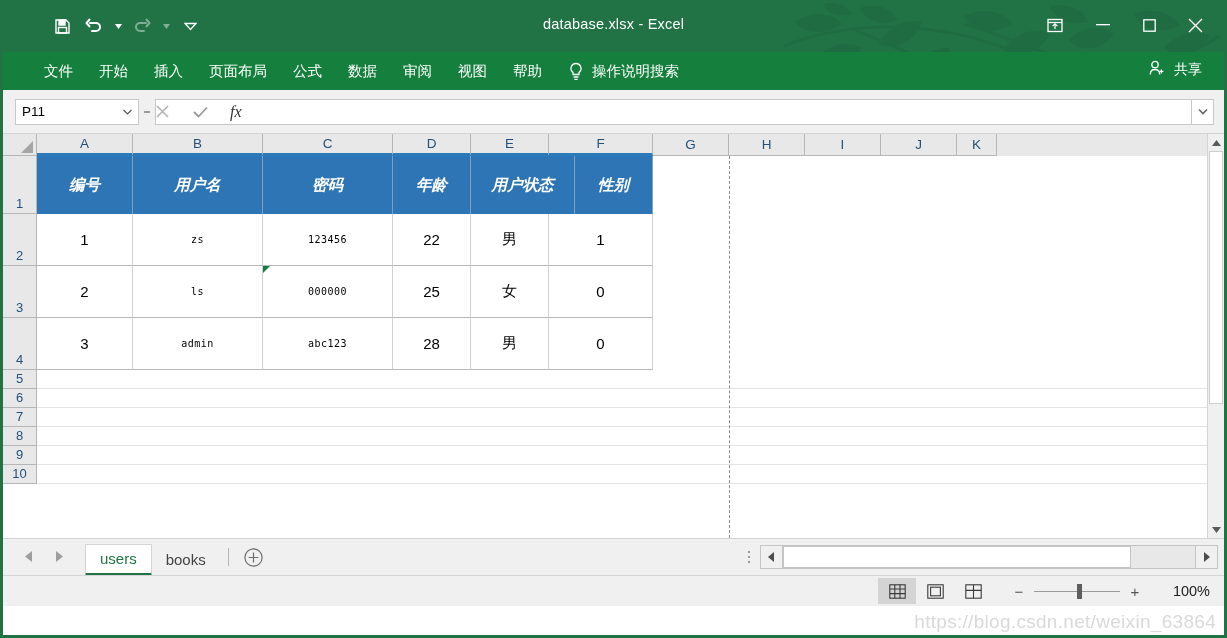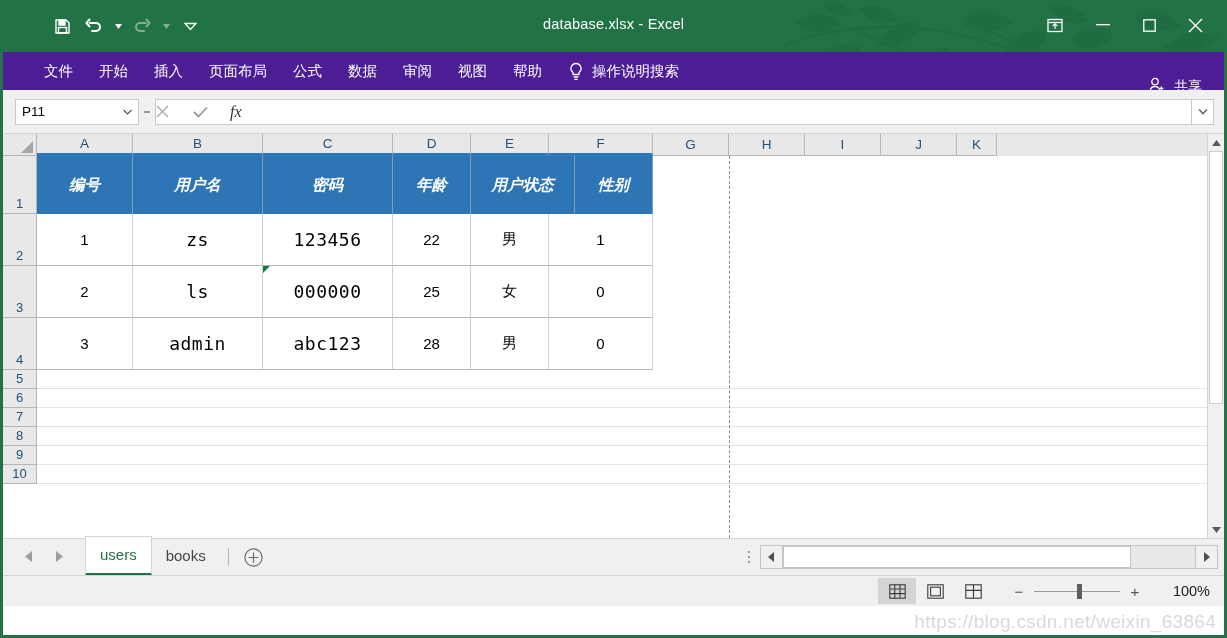--- a/index.html
+++ b/index.html
@@ -34,31 +34,31 @@
     position: absolute; left: 0; right: 0; top: 16px; text-align: center;
     color: #ffffff; font-size: 14.5px; letter-spacing: .2px;
   }
   .wincontrols { position: absolute; right: 6px; top: 8px; display: flex; align-items: center; }
   .wc { width: 46px; height: 34px; display: flex; align-items: center; justify-content: center;
         color: #fff; }
   .ribbonopt { width: 50px; height: 34px; display:flex; align-items:center; justify-content:center; color:#fff; }
 
   
   .menubar {
-    position: relative; height: 38px; background: #4c1d95;
+    position: relative; height: 38px; background: #15803d;
     display: flex; align-items: center; padding-left: 28px; overflow: hidden;
   }
   .mtab {
     color: #ffffff; font-size: 14.5px; padding: 4px 13px; white-space: nowrap;
     position: relative; z-index: 2;
   }
   .tellme { display: flex; align-items: center; gap: 9px; margin-left: 14px; position: relative; z-index: 2; }
   .tellme .bulb { color: #fff; display: flex; }
   .tellme span { color: #fff; font-size: 14.5px; }
-  .share { position: absolute; right: 22px; top: 25px; display: flex; align-items: center; gap: 8px;
+  .share { position: absolute; right: 22px; top: 8px; display: flex; align-items: center; gap: 8px;
            color: #fff; font-size: 14px; z-index: 2; }
 
   
   .fbar { height: 44px; background: #f0f0f0; display: flex; align-items: center;
           padding: 0 10px 0 12px; border-bottom: 1px solid #d4d4d4; }
   .namebox {
     width: 124px; height: 26px; background: #fff; border: 1px solid #c8c8c8;
     display: flex; align-items: center; padding: 0 6px; font-size: 13.5px; color: #000;
   }
   .namebox .nbtext { flex: 1; }
@@ -100,21 +100,21 @@
     display: flex; align-items: flex-end; justify-content: center; font-size: 13px;
     color: #23517b; padding-bottom: 2px;
   }
   .cells { position: relative; flex: 1; background: #fff; }
   .trow { display: flex; }
   .cell { border-right: 1px solid #d0d0d0; border-bottom: 1px solid #b8b8b8;
           display: flex; align-items: center; justify-content: center;
           font-size: 15px; color: #000; position: relative; background: #fff; }
   .cell.hdr { background: #2e75b6; color: #ffffff; font-weight: bold; font-size: 15.5px;
               border-right: 1px solid #7f9fbf; border-bottom: none; }
-  .cell.mono { font-family: "DejaVu Sans Mono", monospace; font-size: 18px; letter-spacing: .5px; }
+  .cell.mono { font-family: "DejaVu Sans Mono", monospace; font-size: 10px; letter-spacing: .5px; }
   .cell .errflag {
     position: absolute; left: 0; top: 0;
     border-style: solid; border-width: 7px 7px 0 0;
     border-color: #107c41 transparent transparent transparent;
   }
   .emptyrow { border-bottom: 1px solid #e4e4e4; }
   .pagebreak { position: absolute; top: 0; bottom: 0; width: 0;
                border-left: 1px dashed #8c8c8c; }
 
   
@@ -124,21 +124,21 @@
   .vsb-track { flex: 1; position: relative; background: #f0f0f0; }
   .vsb-thumb { position: absolute; left: 1px; right: 1px; top: 0; height: 253px;
                background: #ffffff; border: 1px solid #cdcdcd; }
 
   
   .tabbar { height: 37px; background: #f0f0f0; display: flex; align-items: center;
             border-top: 1px solid #d4d4d4; position: relative; }
   .navarrows { display: flex; align-items: center; padding-left: 22px; gap: 22px; }
   .navarrows span { color: #a6a6a6; font-size: 11px; }
   .tabs { display: flex; align-items: flex-end; height: 37px; margin-left: 22px; }
-  .stab { padding: 0 14px; height: 40px; display: flex; align-items: center;
+  .stab { padding: 0 14px; height: 32px; display: flex; align-items: center;
           font-size: 15px; color: #444; }
   .stab.active { background: #ffffff; color: #217346; border-bottom: 3px solid #217346;
                  border-left: 1px solid #d4d4d4; border-right: 1px solid #d4d4d4;
                  border-top: 1px solid #d4d4d4; }
   .tabdivider { width: 1px; height: 18px; background: #b6b6b6; margin: 0 8px; align-self: center; }
   .addsheet { width: 34px; display: flex; align-items: center; justify-content: center; }
 
   .hsb-wrap { position: absolute; right: 6px; top: 5px; display: flex; align-items: center; width: 480px; }
   .hs-dots { width: 22px; display: flex; flex-direction: column; align-items: center; }
   .hs-dots i { width: 2px; height: 2px; background: #9a9a9a; margin: 1.5px 0; display: block; }

